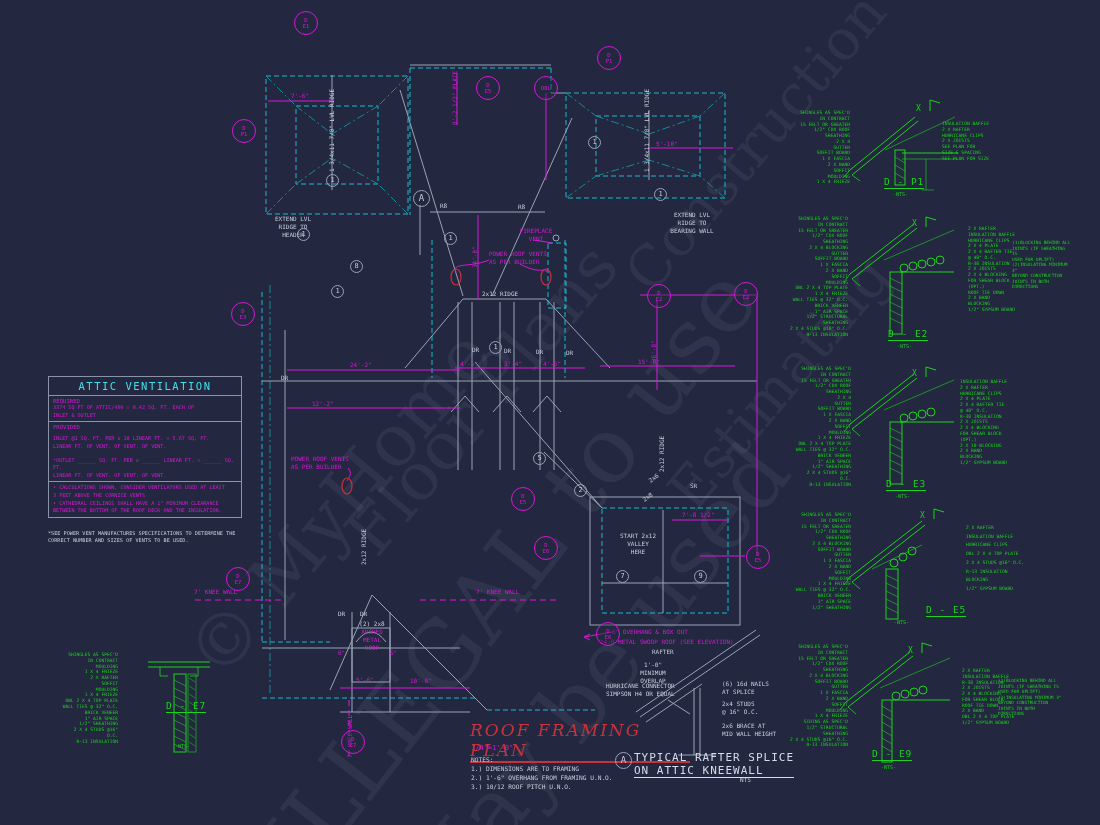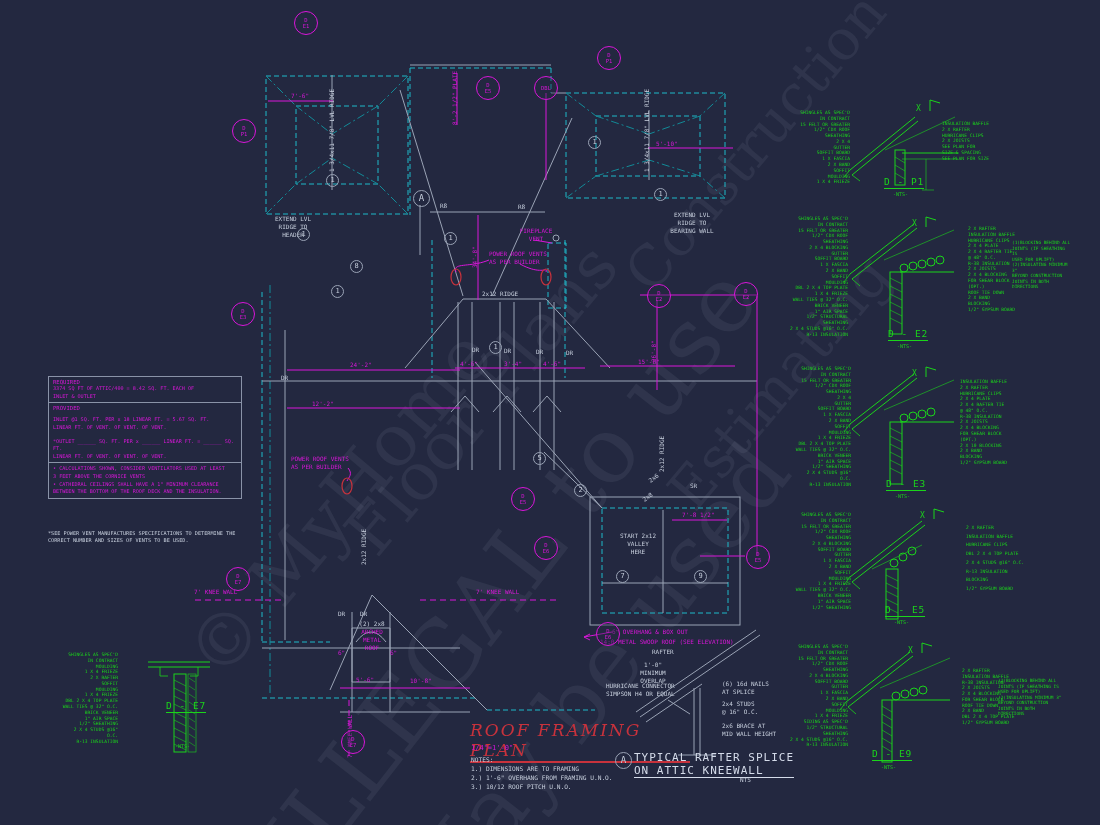--- a/index.html
+++ b/index.html
@@ -125,20 +125,21 @@
     </g>
 
     <g stroke="#c8323c" stroke-width="1.2" fill="none">
       <ellipse cx="456" cy="277" rx="5" ry="8"></ellipse>
       <ellipse cx="546" cy="277" rx="5" ry="8"></ellipse>
       <ellipse cx="347" cy="486" rx="5" ry="8"></ellipse>
     </g>
   </svg>
 
   <div class="attic">
+    <div class="tt">ATTIC VENTILATION</div>
     <div class="sec">
       <div class="att-hd">REQUIRED</div>
       <div>
           <div class="att-line" style="white-space: pre-line;">3374    SQ FT OF ATTIC/400 =  8.42    SQ. FT. EACH OF</div>
           <div class="att-line" style="white-space: pre-line;">                                              INLET &amp; OUTLET</div>
         </div>
     </div>
     <div class="sec">
       <div class="att-hd">PROVIDED</div>
       <div style="margin-top:5px">
@@ -489,21 +490,21 @@
   <div class="det-r" style="left:966px;top:524px;width:62px;line-height:1.9">
       <div style="white-space: pre-line;">2 X   RAFTER</div>
       <div style="white-space: pre-line;">INSULATION BAFFLE</div>
       <div style="white-space: pre-line;">HURRICANE CLIPS</div>
       <div style="white-space: pre-line;">DBL 2 X 4 TOP PLATE</div>
       <div style="white-space: pre-line;">2 X 4 STUDS @16" O.C.</div>
       <div style="white-space: pre-line;">R-13 INSULATION</div>
       <div style="white-space: pre-line;">BLOCKING</div>
       <div style="white-space: pre-line;">1/2" GYPSUM BOARD</div>
     </div>
-  <div class="det-t" style="left:885px;top:604px">D - E5</div>
+  <div class="det-t" style="left:926px;top:604px">D - E5</div>
   <div class="det-nts" style="left:894px;top:619px">-NTS-</div>
 
   <svg width="130" height="125" style="left:838px;top:640px" viewBox="0 0 130 125">
     <g stroke="#1bd41b" fill="none" stroke-width="1">
       <path d="M8,62 L72,12 M10,67 L75,16"></path>
       <path d="M42,48 L112,18" stroke-width="0.6"></path>
       <circle cx="58" cy="56" r="4"></circle>
         <circle cx="67" cy="54" r="4"></circle>
         <circle cx="76" cy="52" r="4"></circle>
         <circle cx="85" cy="50" r="4"></circle>

